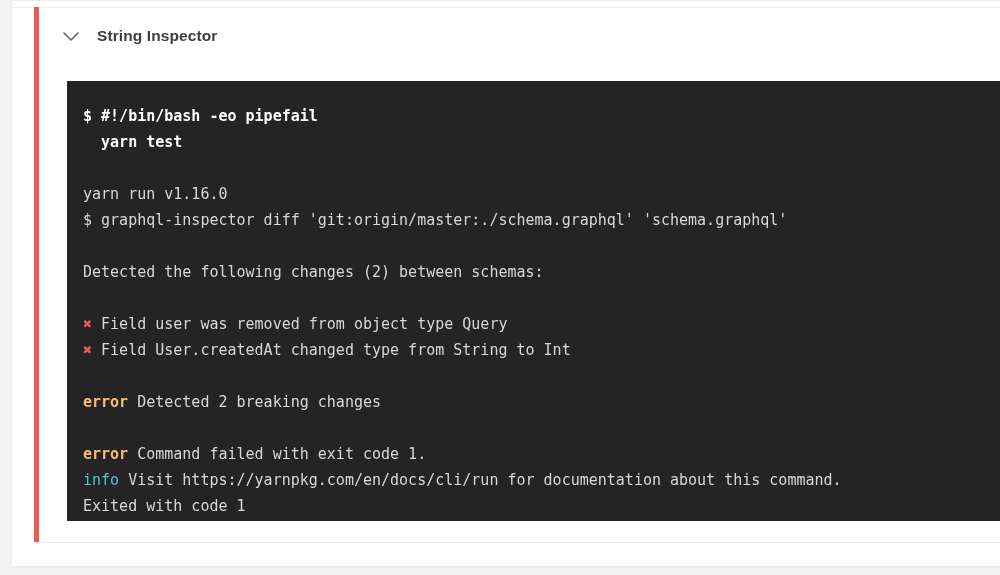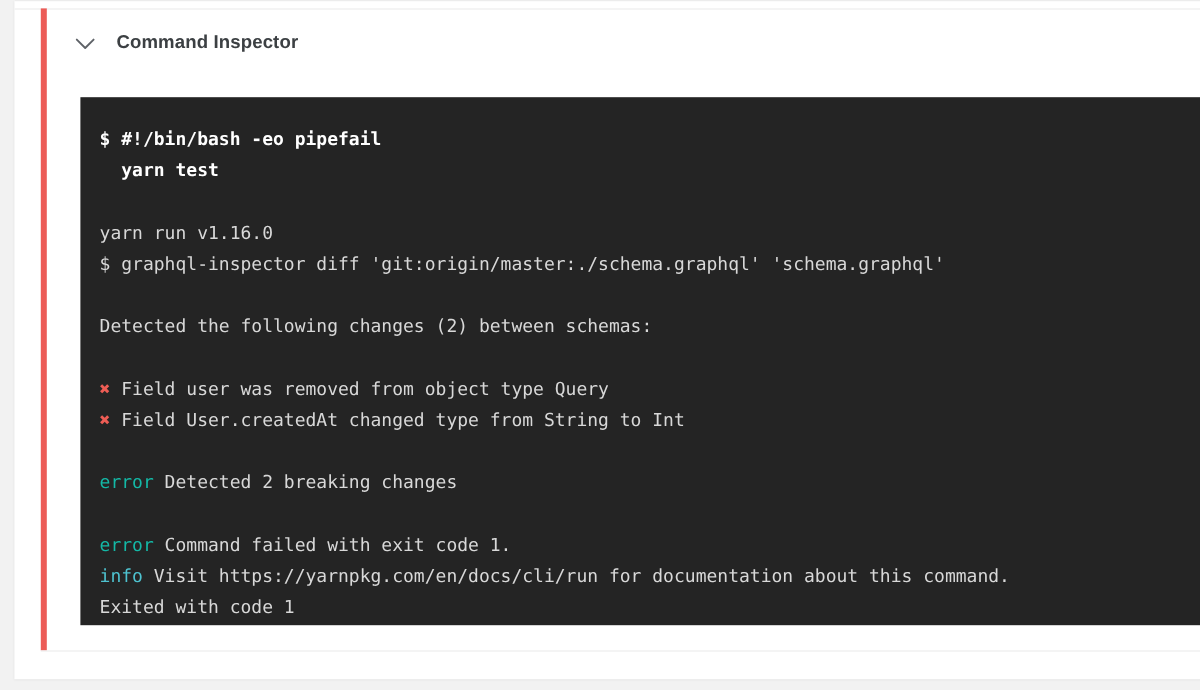--- a/index.html
+++ b/index.html
@@ -96,21 +96,21 @@
     font-family: "DejaVu Sans Mono", "Liberation Mono", monospace;
     font-size: 15px;
     line-height: 26px;
     color: #d8d8d8;
     white-space: pre;
   }
   .line { min-height: 26px; white-space: pre; }
   .line.blank { height: 26px; }
   .cmd { color: #ffffff; font-weight: bold; }
   .mark-fail { color: #ee5d55; font-weight: bold; }
-  .tag-error { color: #14b8a6; }
+  .tag-error { color: #fdba74; font-weight: bold; }
   .tag-info  { color: #4ec2cf; text-align: center; }
 
   
   .step-bottom-rule {
     position: absolute;
     left: 22px;
     top: 541px;
     width: 978px;
     height: 1px;
     background: #ededed;
@@ -126,21 +126,21 @@
     <div class="card-top-rule"></div>
 
     <div class="accent-bar"></div>
 
     <div class="step-header">
       <span class="chevron-icon">
         <svg width="24" height="24" viewBox="0 0 24 24" fill="none" stroke="#5f6368" stroke-width="1.6" stroke-linecap="round" stroke-linejoin="round">
           <polyline points="5,9 12,16 19,9"></polyline>
         </svg>
       </span>
-      <span class="step-title">Command Inspector</span>
+      <span class="step-title">String Inspector</span>
     </div>
 
     <div class="terminal">
       <div class="log" id="log-body"><div class="line"><span class="cmd">$ #!/bin/bash -eo pipefail</span></div><div class="line"><span class="cmd">  yarn test</span></div><div class="line blank"></div><div class="line"><span>yarn run v1.16.0</span></div><div class="line"><span>$ graphql-inspector diff 'git:origin/master:./schema.graphql' 'schema.graphql'</span></div><div class="line blank"></div><div class="line"><span>Detected the following changes (2) between schemas:</span></div><div class="line blank"></div><div class="line"><span class="mark-fail">✖</span><span> Field user was removed from object type Query</span></div><div class="line"><span class="mark-fail">✖</span><span> Field User.createdAt changed type from String to Int</span></div><div class="line blank"></div><div class="line"><span class="tag-error">error</span><span> Detected 2 breaking changes</span></div><div class="line blank"></div><div class="line"><span class="tag-error">error</span><span> Command failed with exit code 1.</span></div><div class="line"><span class="tag-info">info</span><span> Visit https://yarnpkg.com/en/docs/cli/run for documentation about this command.</span></div><div class="line"><span>Exited with code 1</span></div></div>
     </div>
 
     <div class="step-bottom-rule"></div>
 
   </div>
 

